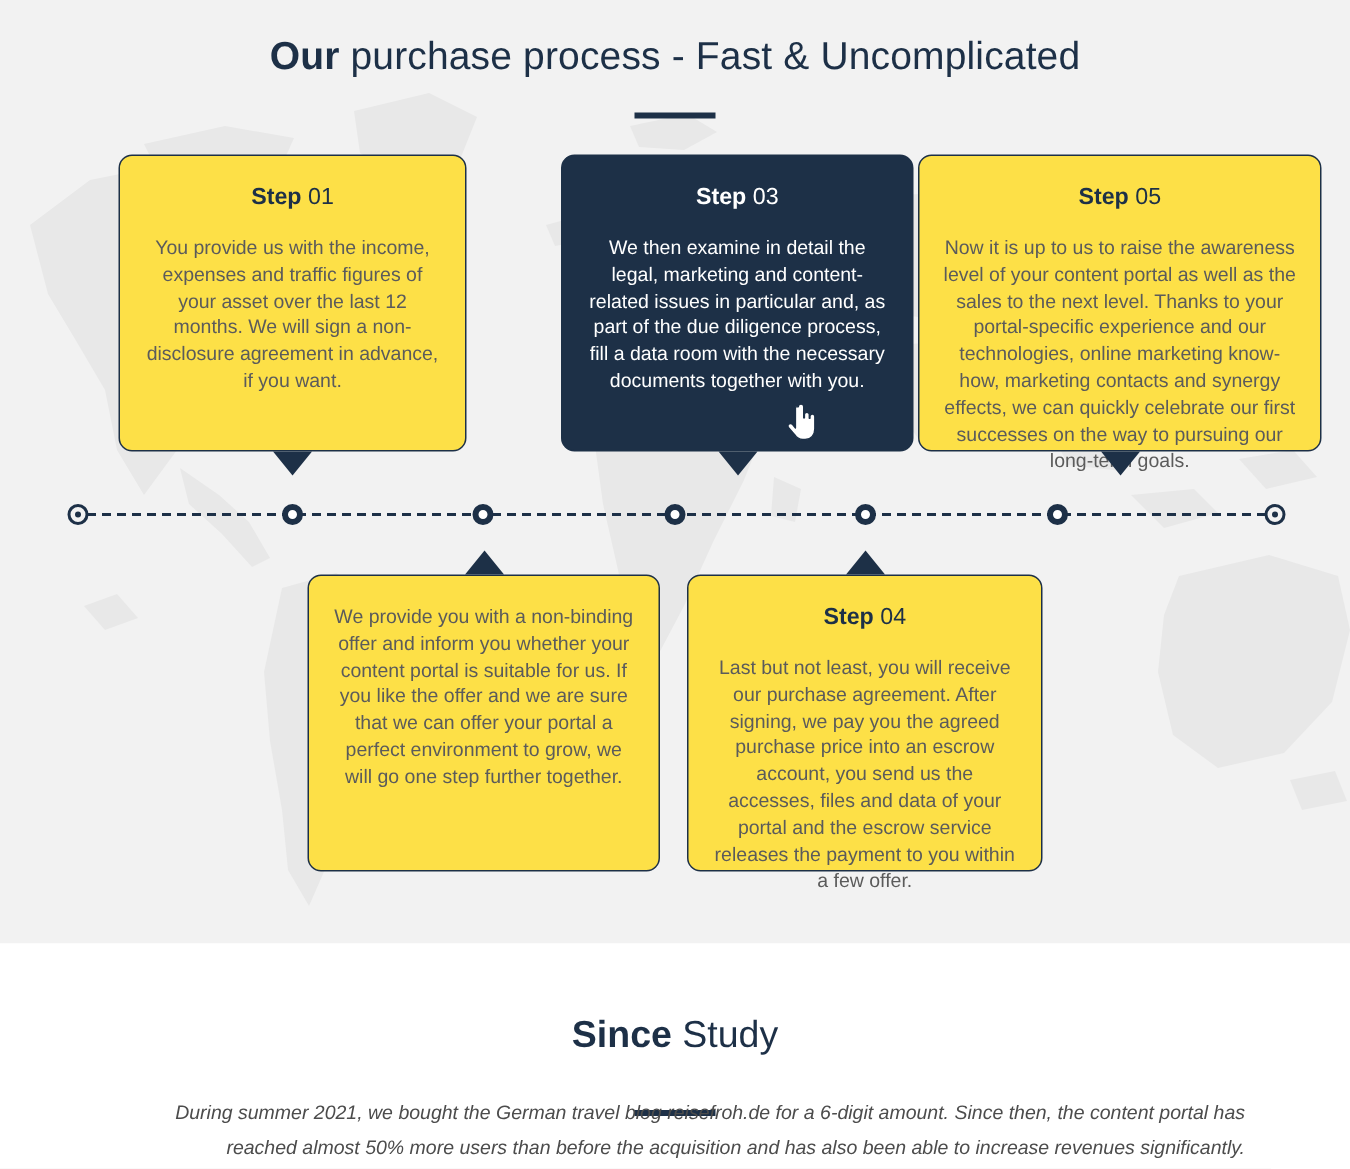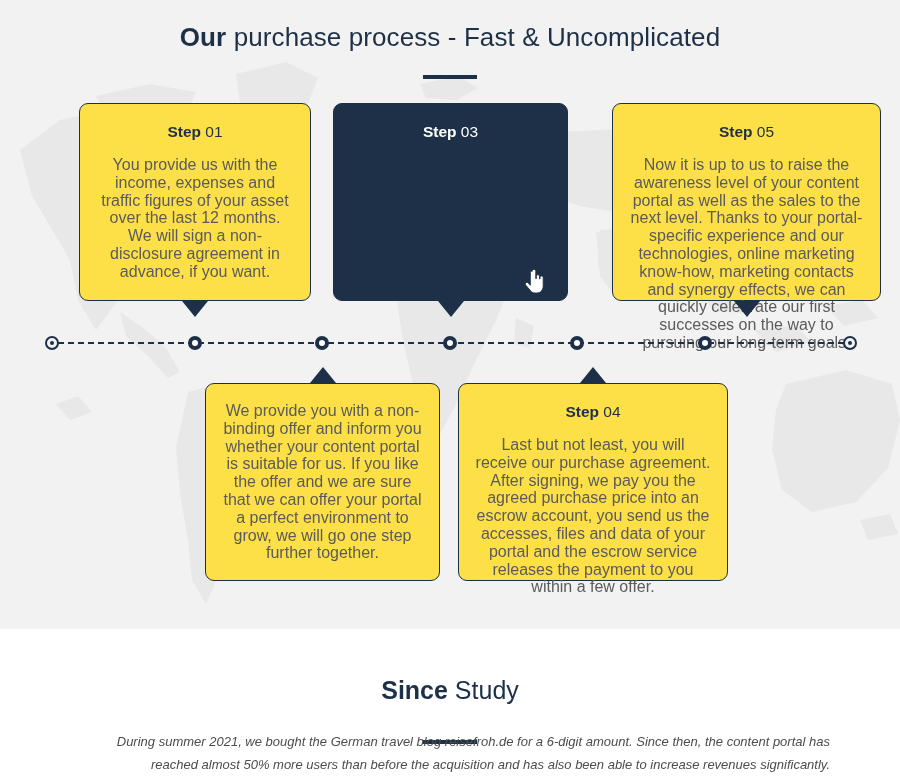--- a/index.html
+++ b/index.html
@@ -72,34 +72,35 @@
     position: absolute;
     border: 1.5px solid #1d3047;
     border-radius: 9px;
     background: #fde047;
     padding: 18px 16px 14px 16px;
     text-align: center;
   }
   .card.dark {
     background: #1d3047;
     border-color: #1d3047;
+    margin-left: 41px;
   }
 
   .card-title {
     font-size: 15.5px;
     line-height: 20px;
     color: #1d3047;
     font-weight: 400;
     margin-bottom: 14px;
   }
   .card-title .strong { font-weight: 700; }
   .card.dark .card-title { color: #ffffff; }
 
   .card-body {
-    font-size: 16px;
+    font-size: 13px;
     line-height: 17.8px;
     color: #5b5b5b;
     font-weight: 400;
   }
   .card.dark .card-body { color: #ffffff; }
 
   
   .arrow {
     position: absolute;
     width: 0; height: 0;
@@ -117,21 +118,21 @@
     top: -17px;
     left: 50%;
     margin-left: -13px;
   }
 
   
   #card-1 { left: 79px;  top: 103px; width: 232px; height: 198px; }
   #card-3 { left: 333px; top: 103px; width: 235px; height: 198px; }
   #card-5 { left: 612px; top: 103px; width: 269px; height: 198px; }
   #card-2 { left: 205px; top: 383px; width: 235px; height: 198px; }
-  #card-4 { left: 458px; top: 383px; width: 270px; height: 198px; }
+  #card-4 { left: 458px; top: 383px; width: 237px; height: 198px; }
 
   
   .timeline {
     position: absolute;
     left: 0;
     top: 336px;
     width: 900px;
     height: 14px;
   }
   .timeline-line {
@@ -282,20 +283,21 @@
       </div>
       <div class="card-body">You provide us with the income, expenses and traffic figures of your asset over the last 12 months. We will sign a non-disclosure agreement in advance, if you want.</div>
       <div class="arrow down"></div>
     </div>
 
     <div class="card dark" id="card-3">
       <div class="card-title">
         <span class="strong">Step</span>
         <span>03</span>
       </div>
+      <div class="card-body">We then examine in detail the legal, marketing and content-related issues in particular and, as part of the due diligence process, fill a data room with the necessary documents together with you.</div>
       <div class="arrow down"></div>
     </div>
 
     <div class="card" id="card-5">
       <div class="card-title">
         <span class="strong">Step</span>
         <span>05</span>
       </div>
       <div class="card-body">Now it is up to us to raise the awareness level of your content portal as well as the sales to the next level. Thanks to your portal-specific experience and our technologies, online marketing know-how, marketing contacts and synergy effects, we can quickly celebrate our first successes on the way to pursuing our long-term goals.</div>
       <div class="arrow down"></div>

